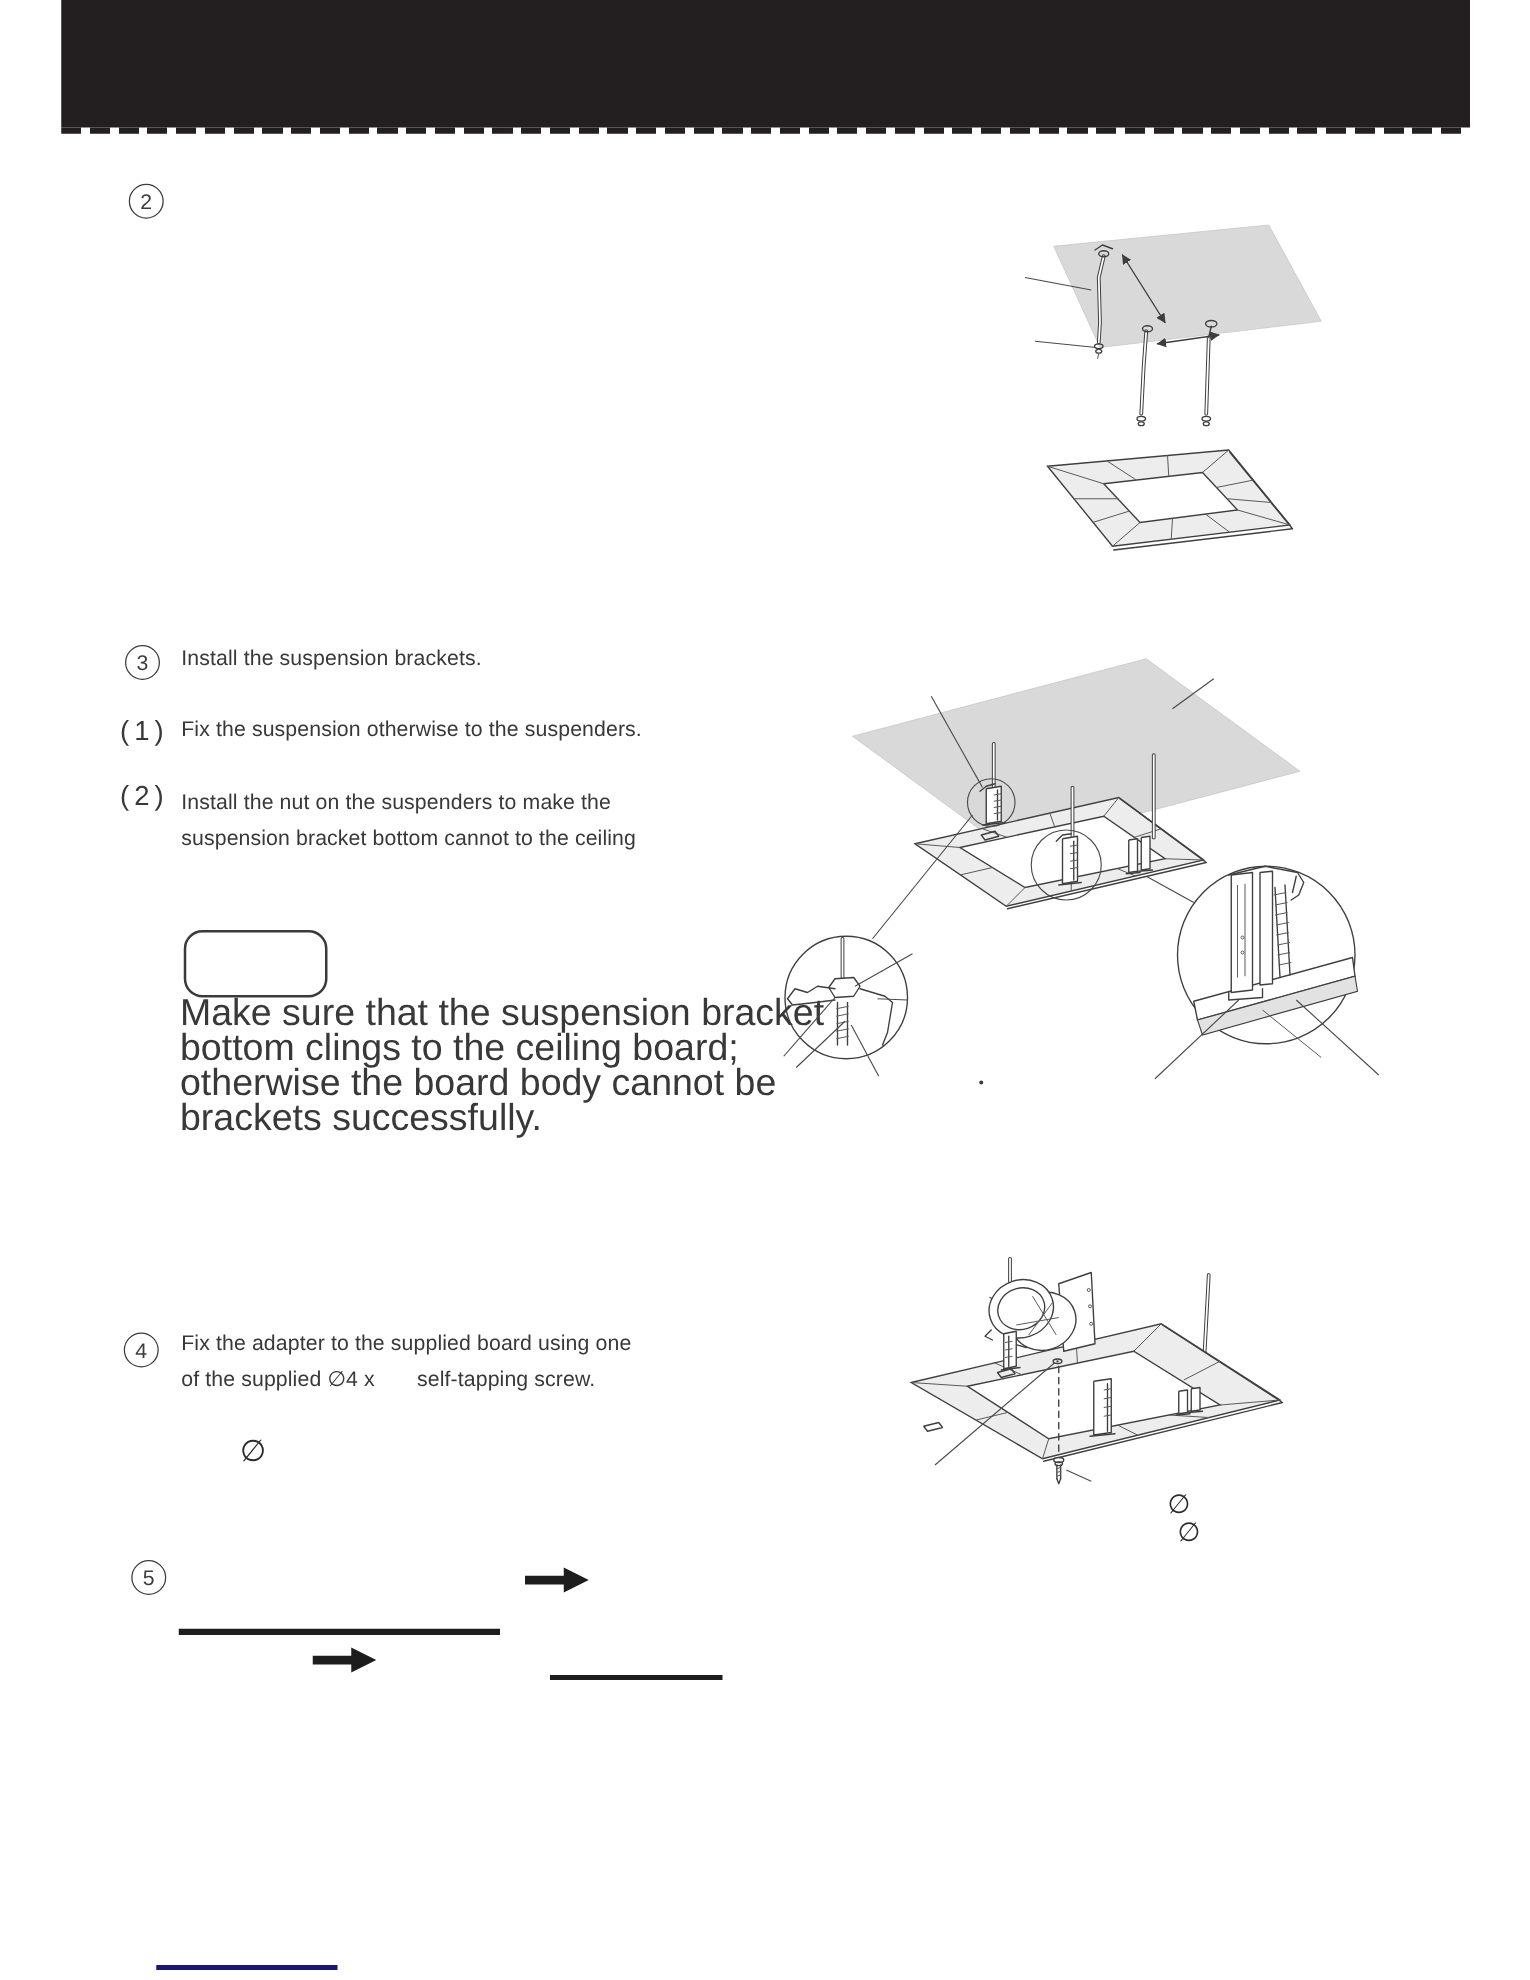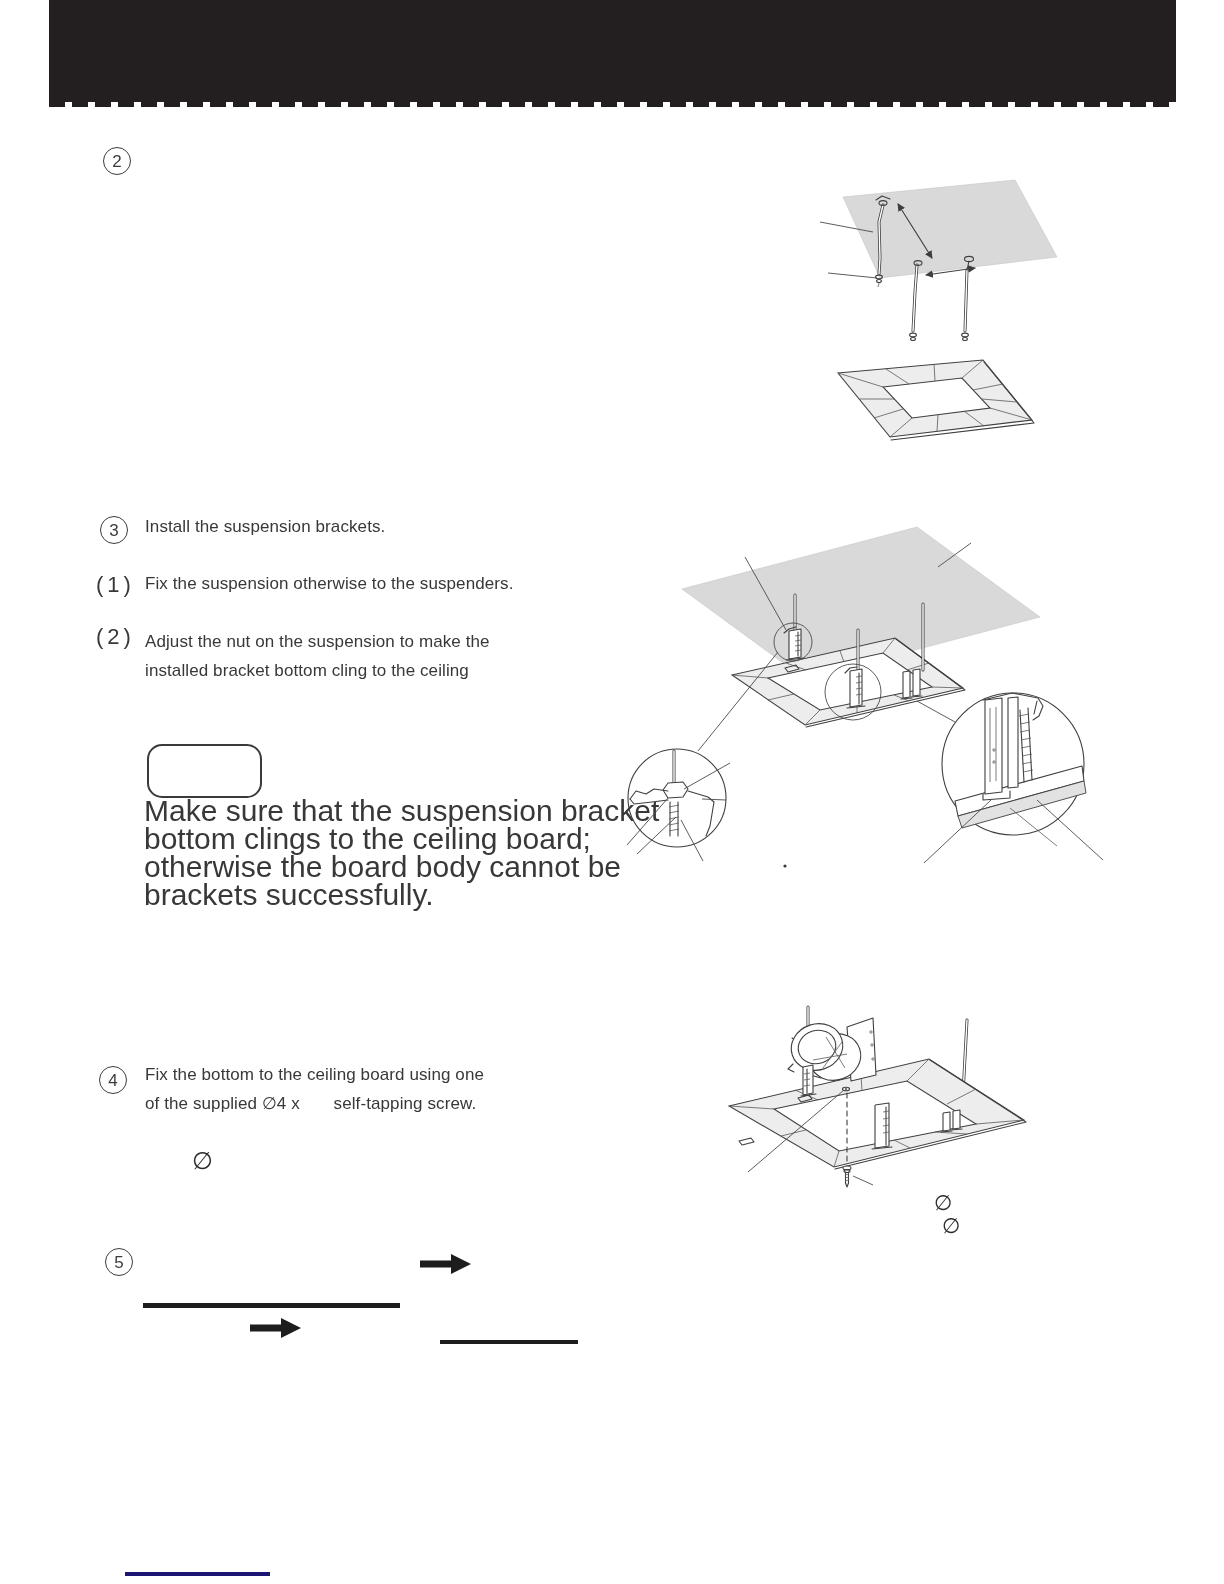--- a/index.html
+++ b/index.html
@@ -113,22 +113,22 @@
   <div class="circled" style="left:100px;top:516px;">
       <span>3</span>
     </div>
   <div class="txt" style="left:145px;top:513px;">Install the suspension brackets.</div>
 
   <div class="paren" style="left:96px;top:572px;">(1)</div>
   <div class="txt" style="left:145px;top:570px;">Fix the suspension otherwise to the suspenders.</div>
 
   <div class="paren" style="left:96px;top:624px;">(2)</div>
   <div class="txt" style="left:145px;top:628px;">
-    <div>Adjust the nut on the suspension to make the</div>
-    <div>installed bracket bottom cling to the ceiling</div>
+    <div>Install the nut on the suspenders to make the</div>
+    <div>suspension bracket bottom cannot to the ceiling</div>
   </div>
 
   <div class="note-box"></div>
   <div class="note-txt">
     <div>Make sure that the suspension bracket</div>
     <div>bottom clings to the ceiling board;</div>
     <div>otherwise the board body cannot be</div>
     <div>brackets successfully.</div>
   </div>
 
@@ -244,21 +244,21 @@
       <circle class="thin" cx="384" cy="252" r="1.2"></circle>
       <line class="ldr" x1="381" y1="290" x2="314" y2="353"></line>
     </g>
     <circle cx="175" cy="356" r="1.6" fill="#3a3a3a"></circle>
   </svg>
 
   <div class="circled" style="left:99px;top:1066px;">
       <span>4</span>
     </div>
   <div class="txt" style="left:145px;top:1061px;">
-    <div>Fix the bottom to the ceiling board using one</div>
+    <div>Fix the adapter to the supplied board using one</div>
     <div>of the supplied ∅4 x&nbsp;&nbsp;&nbsp;&nbsp;&nbsp;&nbsp; self-tapping screw.</div>
   </div>
   <div class="dia-sym" style="left:192px;top:1147px;font-size:24px;">∅</div>
 
   <svg class="fig" style="left:695px;top:965px;" width="425" height="270" viewBox="0 0 425 270">
     <g>
       <line class="rod-o" x1="113" y1="42" x2="113" y2="100"></line>
       <line class="rod-i" x1="113" y1="42" x2="113" y2="100"></line>
       <line class="rod-o" x1="272" y1="55" x2="267" y2="148"></line>
       <line class="rod-i" x1="272" y1="55" x2="267" y2="148"></line>

